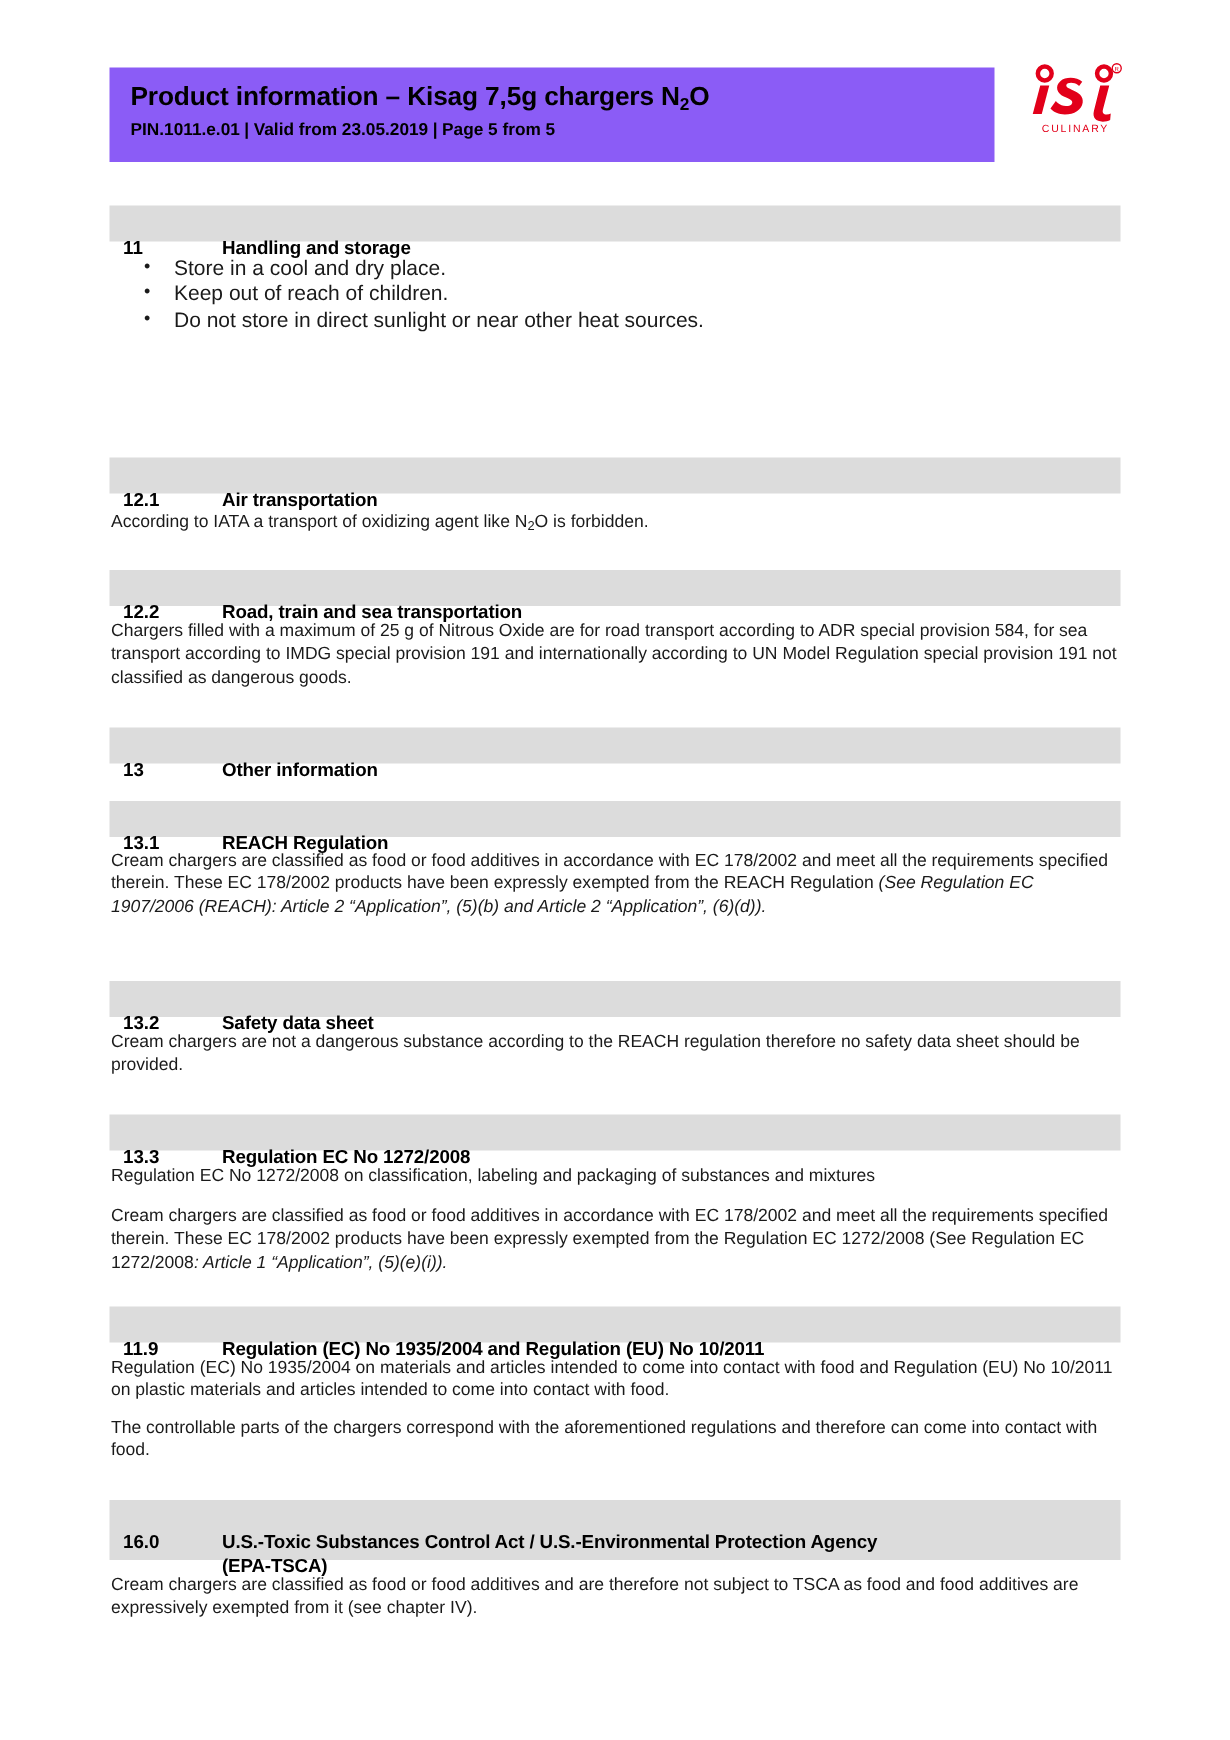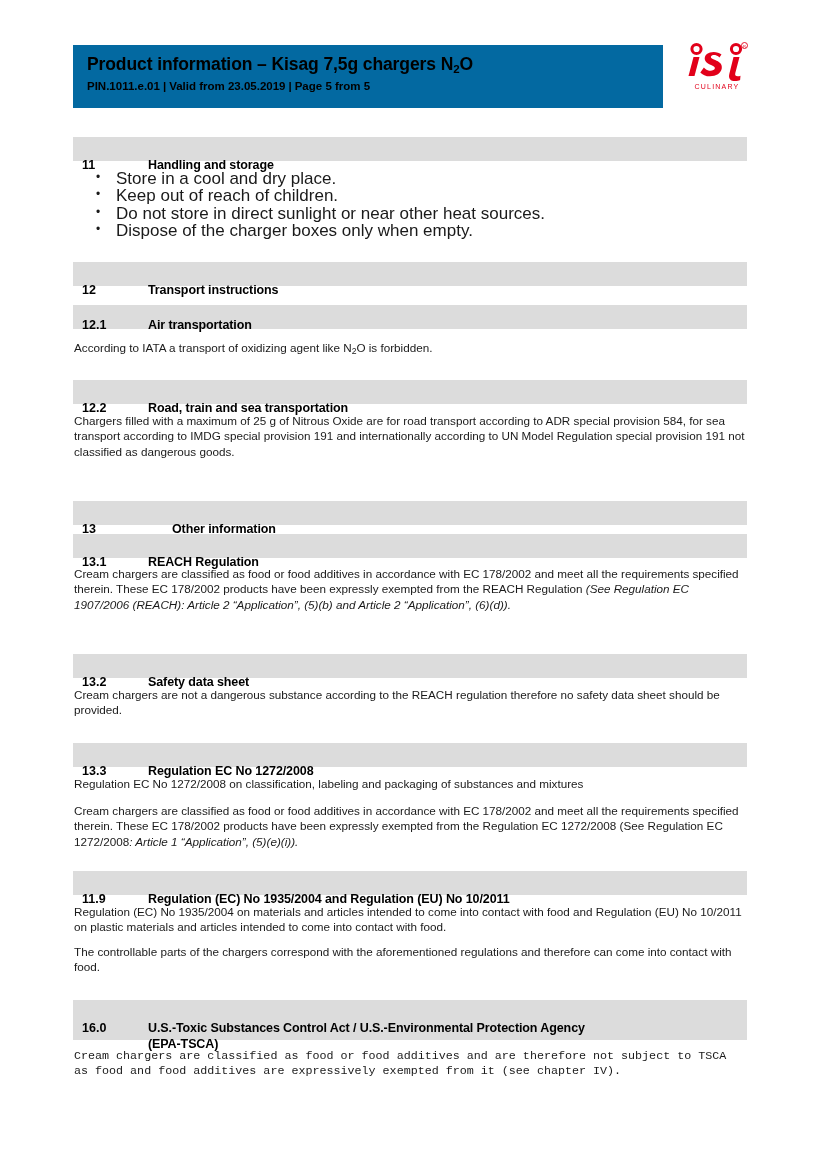--- a/index.html
+++ b/index.html
@@ -29,21 +29,21 @@
     position: absolute;
     left: 73px;
     top: 45px;
     width: 675px;
     height: 63px;
     display: flex;
     align-items: stretch;
   }
   .header-bar {
     width: 590px;
-    background: #0369a1;
+    background: #8b5cf6;
     padding: 9px 0 0 14px;
     box-sizing: border-box;
   }
   .header-title {
     font-size: 17.5px;
     font-weight: bold;
     letter-spacing: -0.1px;
     line-height: 20px;
     color: #000;
     white-space: nowrap;
@@ -124,21 +124,21 @@
 
   .bullets {
     position: absolute;
     left: 74px;
     width: 672px;
     margin: 0;
     padding: 0;
     list-style: none;
   }
   .bullets li {
-    font-size: 17px;
+    font-size: 14px;
     line-height: 17.4px;
     position: relative;
     padding-left: 42px;
     color: #1a1a1a;
   }
   .bullets li::before {
     content: "\2022";
     position: absolute;
     left: 22px;
     top: -1px;
@@ -179,41 +179,36 @@
   </div>
 
   <div class="sec-bar" style="top:137px; height:23px;">
     <span class="sec-num">11</span>
     <span class="sec-title">Handling and storage</span>
   </div>
   <ul class="bullets" style="top:170px;">
     <li>Store in a cool and dry place.</li>
     <li>Keep out of reach of children.</li>
     <li>Do not store in direct sunlight or near other heat sources.</li>
-    <li>Dispose of the charger boxes only when empty.</li>
   </ul>
 
-  <div class="sec-bar" style="top:262px; height:23px;">
-    <span class="sec-num">12</span>
-    <span class="sec-title">Transport instructions</span>
-  </div>
-
-  <div class="sec-bar" style="top:305px; height:23px;align-items:center;">
+
+  <div class="sec-bar" style="top:305px; height:23px;">
     <span class="sec-num">12.1</span>
     <span class="sec-title">Air transportation</span>
   </div>
   <div class="para" style="top:340px;"><span>According to IATA a transport of oxidizing agent like N</span><span class="sub">2</span><span>O is forbidden.</span></div>
 
   <div class="sec-bar" style="top:380px; height:23px;">
     <span class="sec-num">12.2</span>
     <span class="sec-title">Road, train and sea transportation</span>
   </div>
   <div class="para" style="top:413px;">Chargers filled with a maximum of 25 g of Nitrous Oxide are for road transport according to ADR special provision 584, for sea transport according to IMDG special provision 191 and internationally according to UN Model Regulation special provision 191 not classified as dangerous goods.</div>
 
-  <div class="sec-bar" style="top:501px; height:23px;gap:24px;">
+  <div class="sec-bar" style="top:485px; height:23px;">
     <span class="sec-num">13</span>
     <span class="sec-title">Other information</span>
   </div>
 
   <div class="sec-bar" style="top:534px; height:23px;">
     <span class="sec-num">13.1</span>
     <span class="sec-title">REACH Regulation</span>
   </div>
   <div class="para" style="top:566px;"><span>Cream chargers are classified as food or food additives in accordance with EC 178/2002 and meet all the requirements specified therein. These EC 178/2002 products have been expressly exempted from the REACH Regulation </span><i>(See Regulation EC 1907/2006 (REACH): Article 2 “Application”, (5)(b) and Article 2 “Application”, (6)(d)).</i></div>
 
@@ -234,15 +229,15 @@
     <span class="sec-num">11.9</span>
     <span class="sec-title">Regulation (EC) No 1935/2004 and Regulation (EU) No 10/2011</span>
   </div>
   <div class="para" style="top:904px;">Regulation (EC) No 1935/2004 on materials and articles intended to come into contact with food and Regulation (EU) No 10/2011 on plastic materials and articles intended to come into contact with food.</div>
   <div class="para" style="top:944px;">The controllable parts of the chargers correspond with the aforementioned regulations and therefore can come into contact with food.</div>
 
   <div class="sec-bar" style="top:1000px; height:40px;">
     <span class="sec-num">16.0</span>
     <span class="sec-title"><span>U.S.-Toxic Substances Control Act / U.S.-Environmental Protection Agency</span><br><span>(EPA-TSCA)</span></span>
   </div>
-  <div class="para" style="top:1049px;font-family:Liberation Mono, monospace;">Cream chargers are classified as food or food additives and are therefore not subject to TSCA as food and food additives are expressively exempted from it (see chapter IV).</div>
+  <div class="para" style="top:1049px;">Cream chargers are classified as food or food additives and are therefore not subject to TSCA as food and food additives are expressively exempted from it (see chapter IV).</div>
 
 </div>
 
 </body></html>

